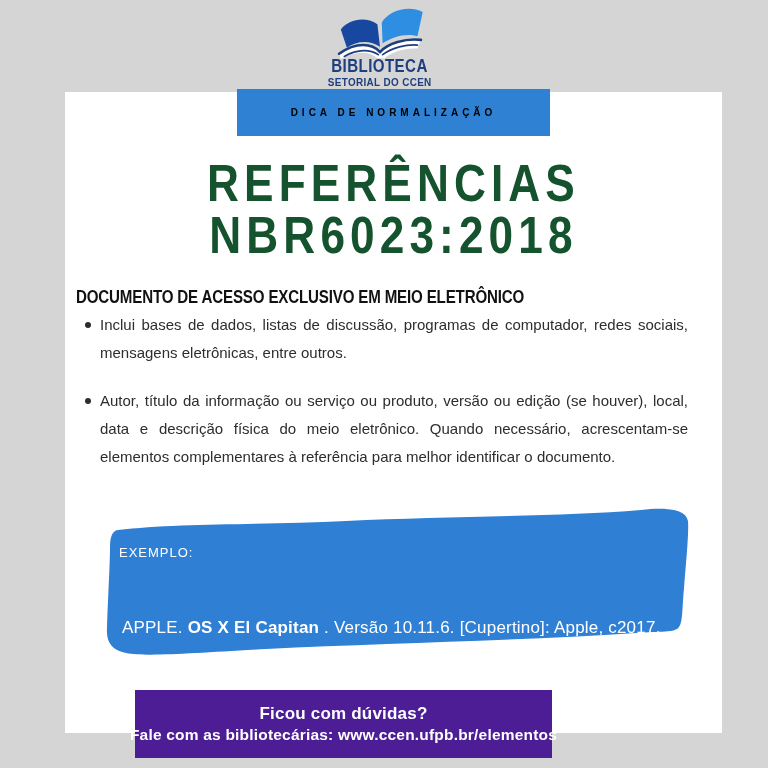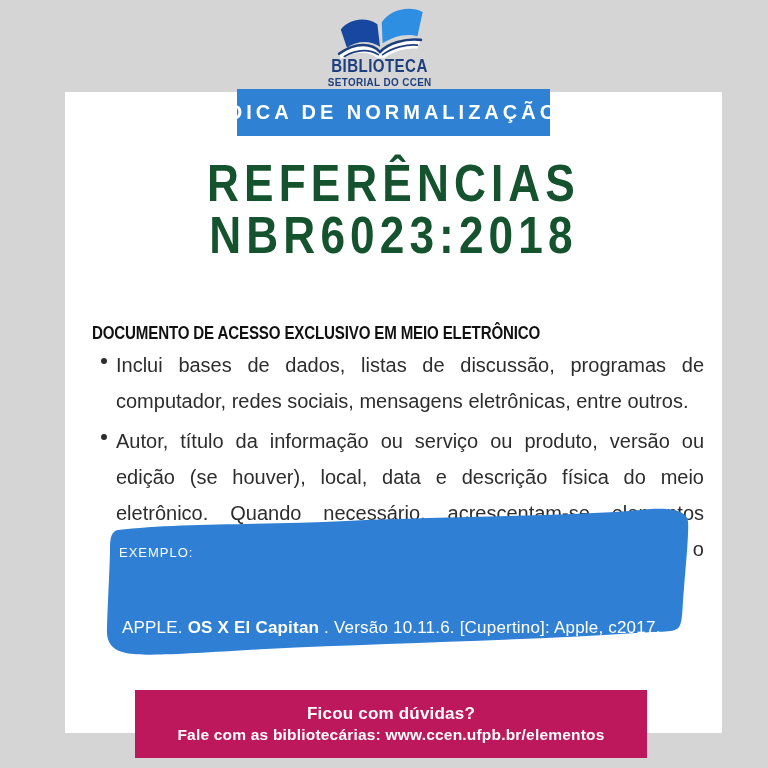--- a/index.html
+++ b/index.html
@@ -38,46 +38,46 @@
     background:#ffffff;
   }
   
   .tip-banner{
     position:absolute;left:237px;top:89px;width:313px;height:47px;
     background:#2f82d3;
     display:flex;align-items:center;justify-content:center;
     z-index:4;
   }
   .tip-banner span{
-    color:#ffffff;font-size:20px;font-weight:700;letter-spacing:4px;
+    color:#000000;font-size:10px;font-weight:700;letter-spacing:4px;
     white-space:nowrap;
   }
   
   .title{
     position:absolute;left:65px;top:157px;width:657px;
     text-align:center;color:#14532d;z-index:2;
   }
   .title div{
     font-size:52px;font-weight:700;letter-spacing:6px;line-height:52px;
     transform:scaleX(.85);transform-origin:center;
     white-space:nowrap;
   }
   
-  .section{position:absolute;left:92px;width:612px;z-index:2;margin-top:36px;}
+  .section{position:absolute;left:76px;width:612px;z-index:2;}
   .sec-heading{
     font-size:18px;font-weight:700;color:#111;
     white-space:nowrap;
   }
   .h-condensed{transform:scaleX(.84);transform-origin:left center;letter-spacing:-.2px;}
   .h-wide{letter-spacing:1.5px;}
   .bullets{margin:0;padding:0;list-style:none;}
   .bullets li{
     position:relative;
     padding-left:24px;
-    font-size:20px;line-height:36px;color:#2d2d2d;
+    font-size:15px;line-height:28px;color:#2d2d2d;
     text-align:justify;
   }
   .bullets li::before{
     content:"";
     position:absolute;left:9px;top:11px;
     width:6px;height:6px;border-radius:50%;
     background:#2d2d2d;
   }
   
   .brush{position:absolute;left:86px;top:503px;width:622px;height:158px;z-index:2;}
@@ -85,22 +85,22 @@
     position:absolute;left:119px;top:545px;z-index:3;
     color:#fff;font-size:13px;letter-spacing:1px;
   }
   .example-citation{
     position:absolute;left:122px;top:586px;z-index:3;
     color:#fff;font-size:17px;white-space:nowrap;letter-spacing:.2px;margin-top:32px;
   }
   .example-citation b{font-weight:700;}
   
   .footer{
-    position:absolute;left:135px;top:690px;width:512px;height:68px;
-    background:#be185d;z-index:5;
+    position:absolute;left:135px;top:690px;width:417px;height:68px;
+    background:#4c1d95;z-index:5;
     display:flex;flex-direction:column;align-items:center;justify-content:center;
     gap:2px;
   }
   .footer-q{color:#fff;font-size:17px;font-weight:700;letter-spacing:.2px;}
   .footer-c{color:#fff;font-size:15.5px;font-weight:700;letter-spacing:.2px;white-space:nowrap;}
 </style>
 </head>
 <body>
 
 <div class="page">

